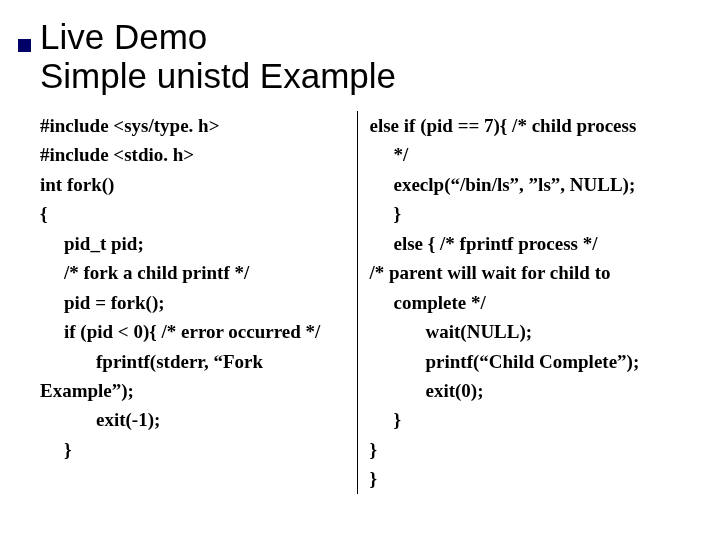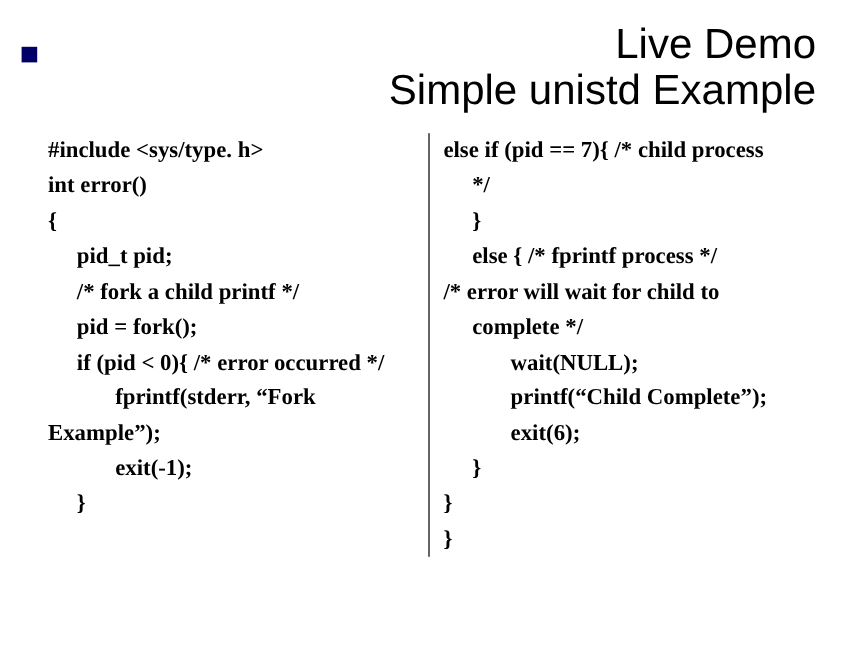--- a/index.html
+++ b/index.html
@@ -24,21 +24,21 @@
     left: 18px;
     top: 39px;
     width: 13px;
     height: 13px;
     background: #000066;
   }
   .title {
     font-family: Arial, Helvetica, sans-serif;
     font-size: 35px;
     line-height: 1.1;
-    text-align: right;
+    text-align: left;
     margin: 0 0 16px 0;
     font-weight: 400;
   }
   .columns {
     display: flex;
     gap: 12px;
   }
   .col {
     flex: 1 1 0;
     font-size: 19px;
@@ -63,41 +63,43 @@
 
   <h1 class="title">
     <span>Live Demo</span><br>
     <span>Simple unistd Example</span>
   </h1>
 
   <div class="columns">
 
     <div class="col col-left">
       <div>#include &lt;sys/type. h&gt;</div>
-      <div>int error()</div>
+      <div>#include &lt;stdio. h&gt;</div>
+      <div>int fork()</div>
       <div>{</div>
       <div class="ind1">pid_t pid;</div>
       <div class="ind1">/* fork a child printf */</div>
       <div class="ind1">pid = fork();</div>
       <div class="ind1">if (pid &lt; 0){ /* error occurred */</div>
       <div class="ind2">fprintf(stderr, “Fork</div>
       <div>Example”);</div>
       <div class="ind2">exit(-1);</div>
       <div class="ind1">}</div>
     </div>
 
     <div class="col">
       <div>else if (pid == 7){ /* child process</div>
       <div class="ind1">*/</div>
+      <div class="ind1">execlp(“/bin/ls”, ”ls”, NULL);</div>
       <div class="ind1">}</div>
       <div class="ind1">else { /* fprintf process */</div>
-      <div>/* error will wait for child to</div>
+      <div>/* parent will wait for child to</div>
       <div class="ind1">complete */</div>
       <div class="ind2">wait(NULL);</div>
       <div class="ind2">printf(“Child Complete”);</div>
-      <div class="ind2">exit(6);</div>
+      <div class="ind2">exit(0);</div>
       <div class="ind1">}</div>
       <div>}</div>
       <div>}</div>
     </div>
 
   </div>
 </div>
 
 </body></html>

